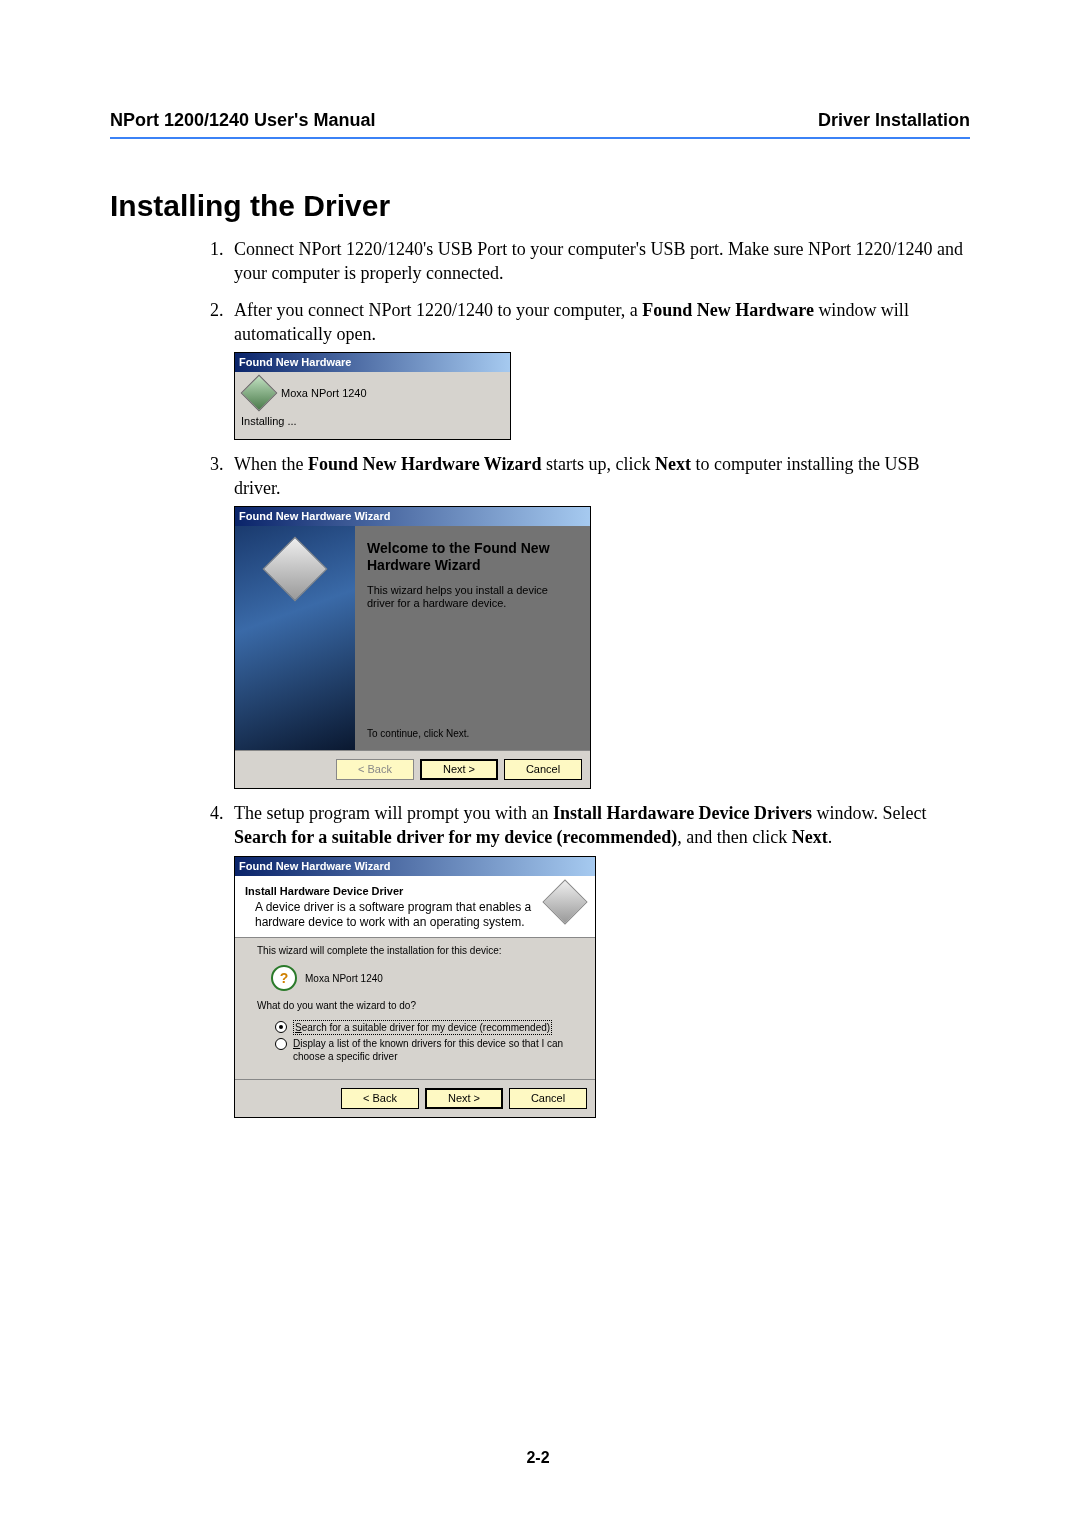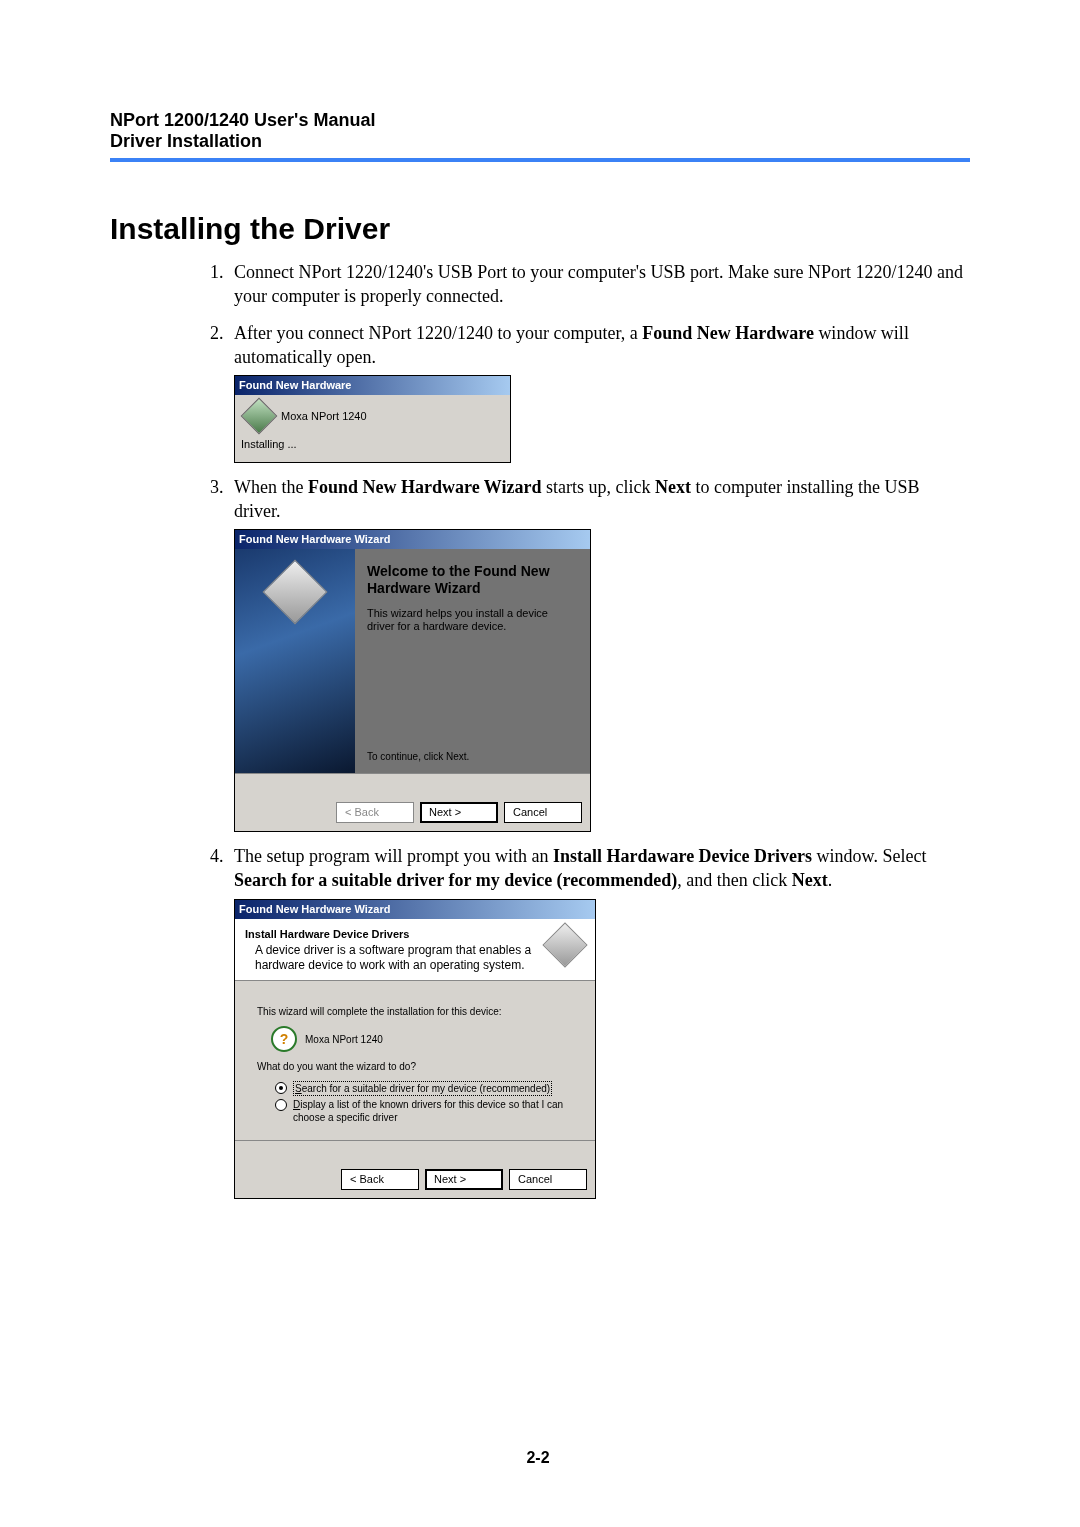--- a/index.html
+++ b/index.html
@@ -12,26 +12,25 @@
   .page {
     width: 1080px;
     height: 1527px;
     position: relative;
     box-sizing: border-box;
     padding: 110px 110px 40px 110px;
   }
   .header-row {
     display: flex;
     justify-content: space-between;
-    border-bottom: 4px solid #3b82f6;
+    border-bottom: 2px solid #3b82f6;
     padding-bottom: 6px;
     font-family: Arial, Helvetica, sans-serif;
     font-weight: bold;
     font-size: 18px;
-    flex-direction: column;
   }
   .h-title {
     font-family: Arial, Helvetica, sans-serif;
     font-weight: bold;
     font-size: 30px;
     margin-top: 50px;
     margin-bottom: 14px;
   }
   ol.steps {
     margin: 0 0 0 90px;
@@ -124,25 +123,24 @@
     padding: 8px;
     display:flex;
     justify-content:flex-end;
     gap:6px;
     background:#d6d3ce;
   }
   .btn {
     min-width: 60px;
     padding: 2px 8px;
     border: 1px solid #000;
-    background: #ffffff;
+    background: #fef9c3;
     font-family: Tahoma, Arial, sans-serif;
     font-size: 11px;
-    text-align:left;
-    margin-top:20px;
+    text-align:center;
   }
   .btn.disabled { color:#888; border-color:#888; }
   .btn.default { box-shadow: inset 0 0 0 1px #000; }
   .wiz-continue {
     position:absolute; bottom:10px; left:12px; font-size:10px;
   }
 
   
   .wizard2 { width: 360px; }
   .wiz2-head {
@@ -157,21 +155,21 @@
   .wiz2-head-sub { font-size:12px; margin-left:10px; line-height:1.2; margin-top:2px; }
   .wiz2-head-icon {
     width:30px; height:30px;
     border:1px solid #888;
     background: linear-gradient(135deg,#eee,#999);
     transform: rotate(45deg);
     margin:2px 4px;
   }
   .wiz2-body {
     background:#d6d3ce;
-    padding:24px 22px 14px 22px;
+    padding:6px 22px 14px 22px;
     font-size:10px;
     line-height:1.3;
   }
   .wiz2-body .row { margin-bottom:8px; }
   .dev2 { display:flex; align-items:center; gap:8px; margin:4px 0 8px 14px; }
   .q-icon {
     width:22px; height:22px; border-radius:50%;
     border:2px solid #2a7a2a;
     display:flex; align-items:center; justify-content:center;
     color:#d08000; font-weight:bold; font-size:14px;
@@ -255,21 +253,21 @@
       </div>
     </li>
 
     <li>
       <span>The setup program will prompt you with an </span><span class="bold">Install Hardaware Device Drivers</span><span> window. Select </span><span class="bold">Search for a suitable driver for my device (recommended)</span><span>, and then click </span><span class="bold">Next</span><span>.</span>
 
       <div class="wizard wizard2">
         <div class="popup-title">Found New Hardware Wizard</div>
         <div class="wiz2-head">
           <div class="wiz2-head-left">
-            <div class="wiz2-head-title">Install Hardware Device Drivers</div>
+            <div class="wiz2-head-title">Install Hardware Device Driver</div>
             <div class="wiz2-head-sub">A device driver is a software program that enables a hardware device to work with an operating system.</div>
           </div>
           <div class="wiz2-head-icon"></div>
         </div>
         <div class="wiz2-body">
           <div class="row">This wizard will complete the installation for this device:</div>
           <div class="dev2">
             <div class="q-icon">?</div>
             <span>Moxa NPort 1240</span>
           </div>

